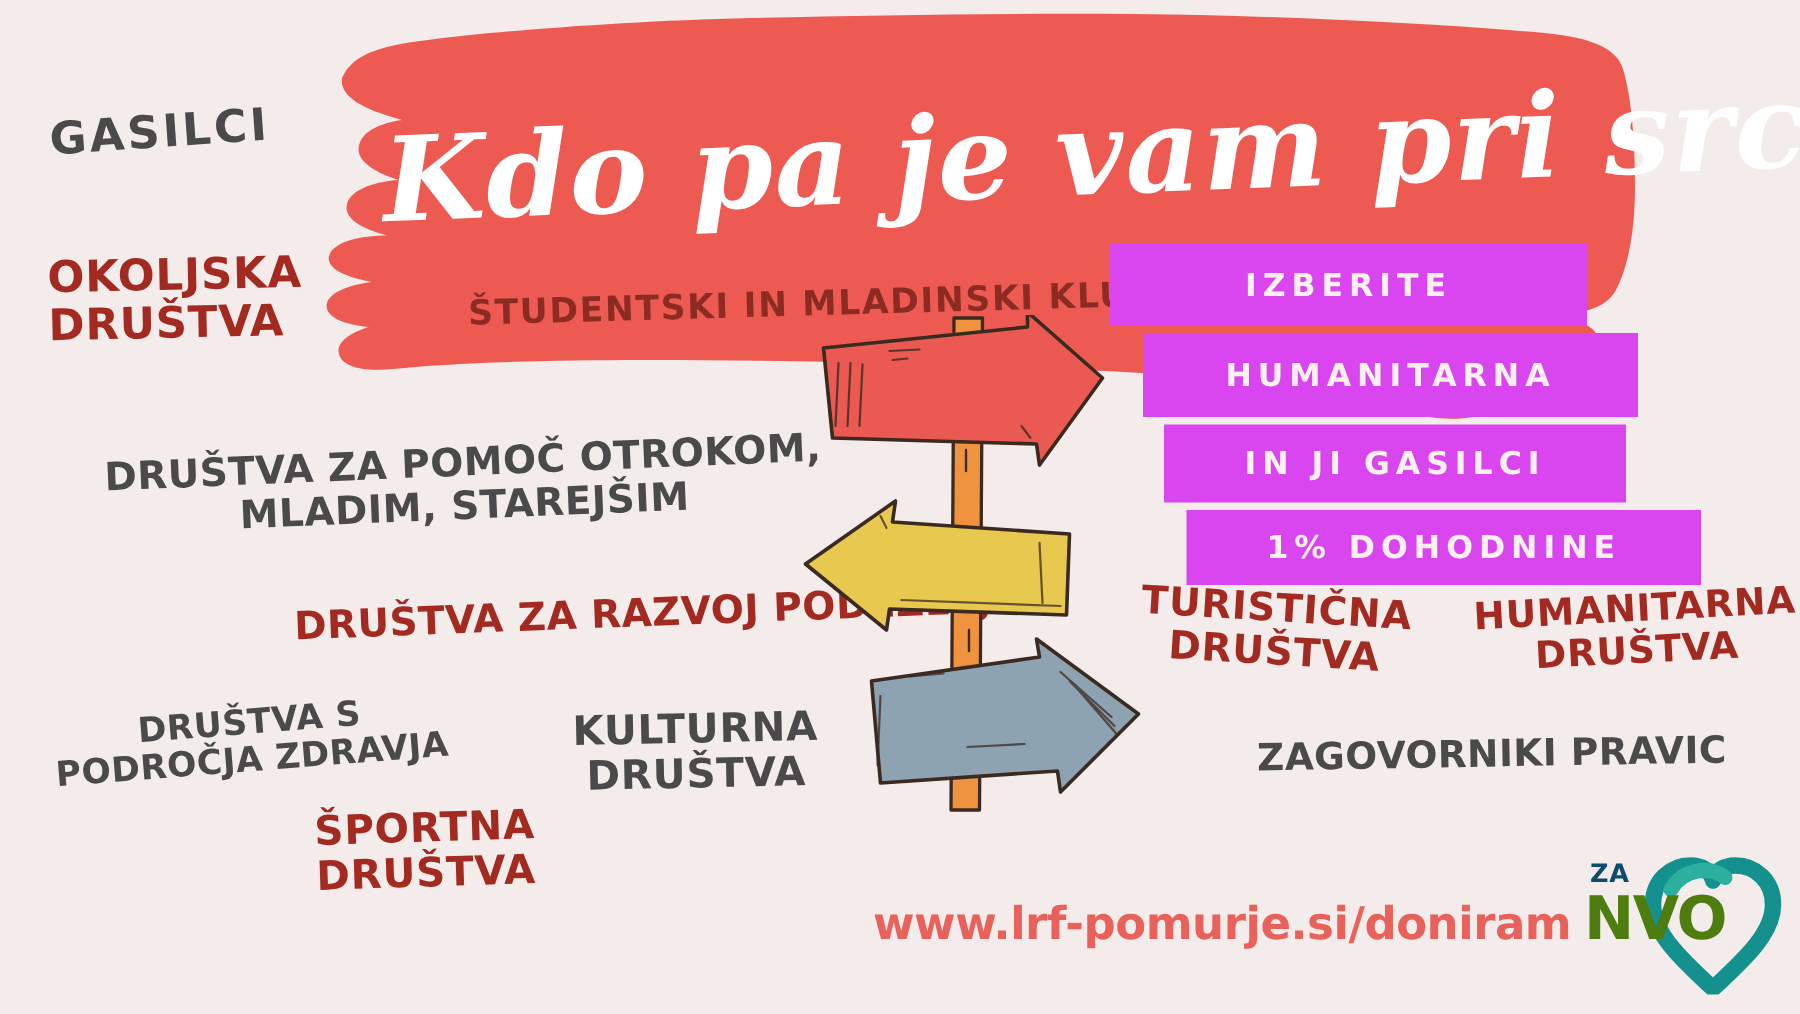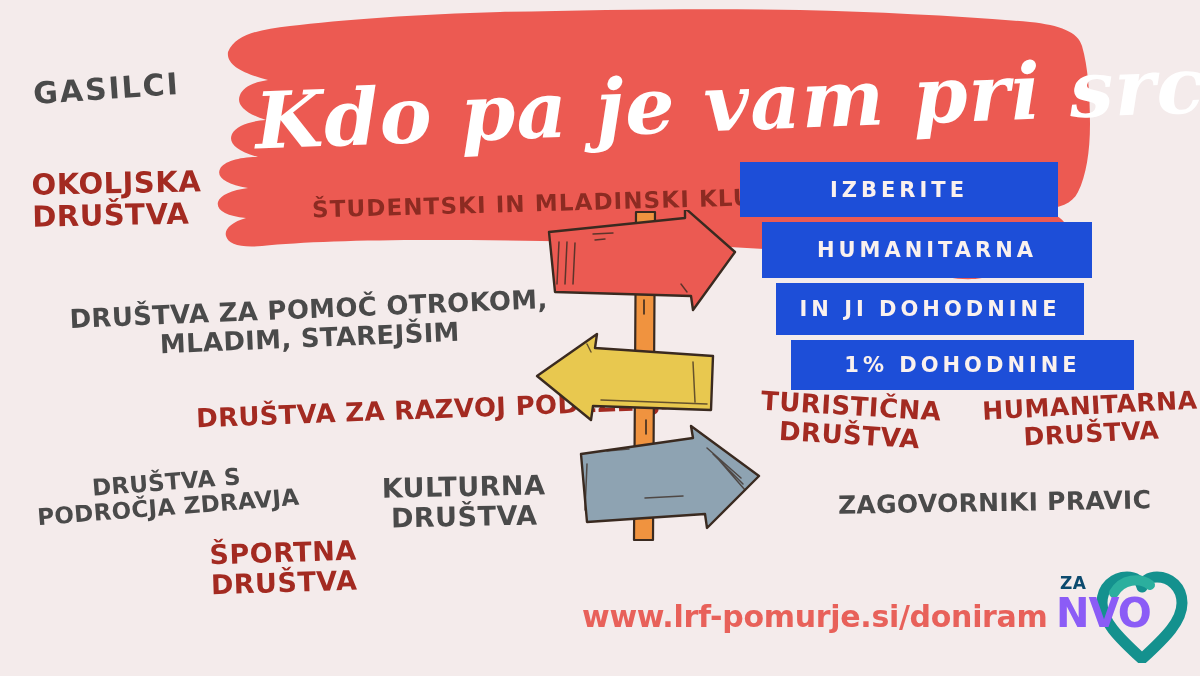--- a/index.html
+++ b/index.html
@@ -51,21 +51,21 @@
     font-weight: bold;
     font-size: 23px;
     letter-spacing: 1.1px;
     white-space: nowrap;
     transform: rotate(-1.6deg);
   }
 
   
   .bar {
     position: absolute;
-    background: #1d4ed8;
+    background: #d946ef;
     color: #FAF1EE;
     font-family: "DejaVu Sans", sans-serif;
     font-weight: bold;
     display: flex;
     align-items: center;
     justify-content: center;
     letter-spacing: 4px;
     font-size: 21px;
     white-space: nowrap;
   }
@@ -132,21 +132,21 @@
     left: 8px; top: 8px;
     color: #0c4a6e;
     font-family: "DejaVu Sans", sans-serif;
     font-weight: bold;
     font-size: 17px;
     letter-spacing: 0.5px;
   }
   #logo-nvo {
     position: absolute;
     left: 4px; top: 25px;
-    color: #8b5cf6;
+    color: #4d7c0f;
     font-family: "DejaVu Sans", sans-serif;
     font-weight: bold;
     font-size: 40px;
     letter-spacing: -1px;
   }
   #logo-mark {
     position: absolute;
     left: 42px; top: 2px;
     width: 96px; height: 96px;
   }
@@ -178,21 +178,21 @@
              C244,113 236,104 240,95
              C243,87 254,82 268,80
              C246,74 226,66 228,52 Z" fill="#EC5A52"></path>
   </svg>
 
   <div id="headline">Kdo pa je vam pri srcu?</div>
   <div id="subheadline">ŠTUDENTSKI IN MLADINSKI KLUBI</div>
 
   <div class="bar" id="bar-1">IZBERITE</div>
   <div class="bar" id="bar-2">HUMANITARNA</div>
-  <div class="bar" id="bar-3">IN JI DOHODNINE</div>
+  <div class="bar" id="bar-3">IN JI GASILCI</div>
   <div class="bar" id="bar-4">1% DOHODNINE</div>
 
   <div class="label gray" id="lbl-gasilci">GASILCI</div>
   <div class="label red" id="lbl-okoljska">OKOLJSKA
 DRUŠTVA</div>
   <div class="label gray" id="lbl-pomoc">DRUŠTVA ZA POMOČ OTROKOM,
 MLADIM, STAREJŠIM</div>
   <div class="label red" id="lbl-podezelja">DRUŠTVA ZA RAZVOJ PODEŽELJA</div>
   <div class="label gray" id="lbl-zdravja">DRUŠTVA S
 PODROČJA ZDRAVJA</div>

